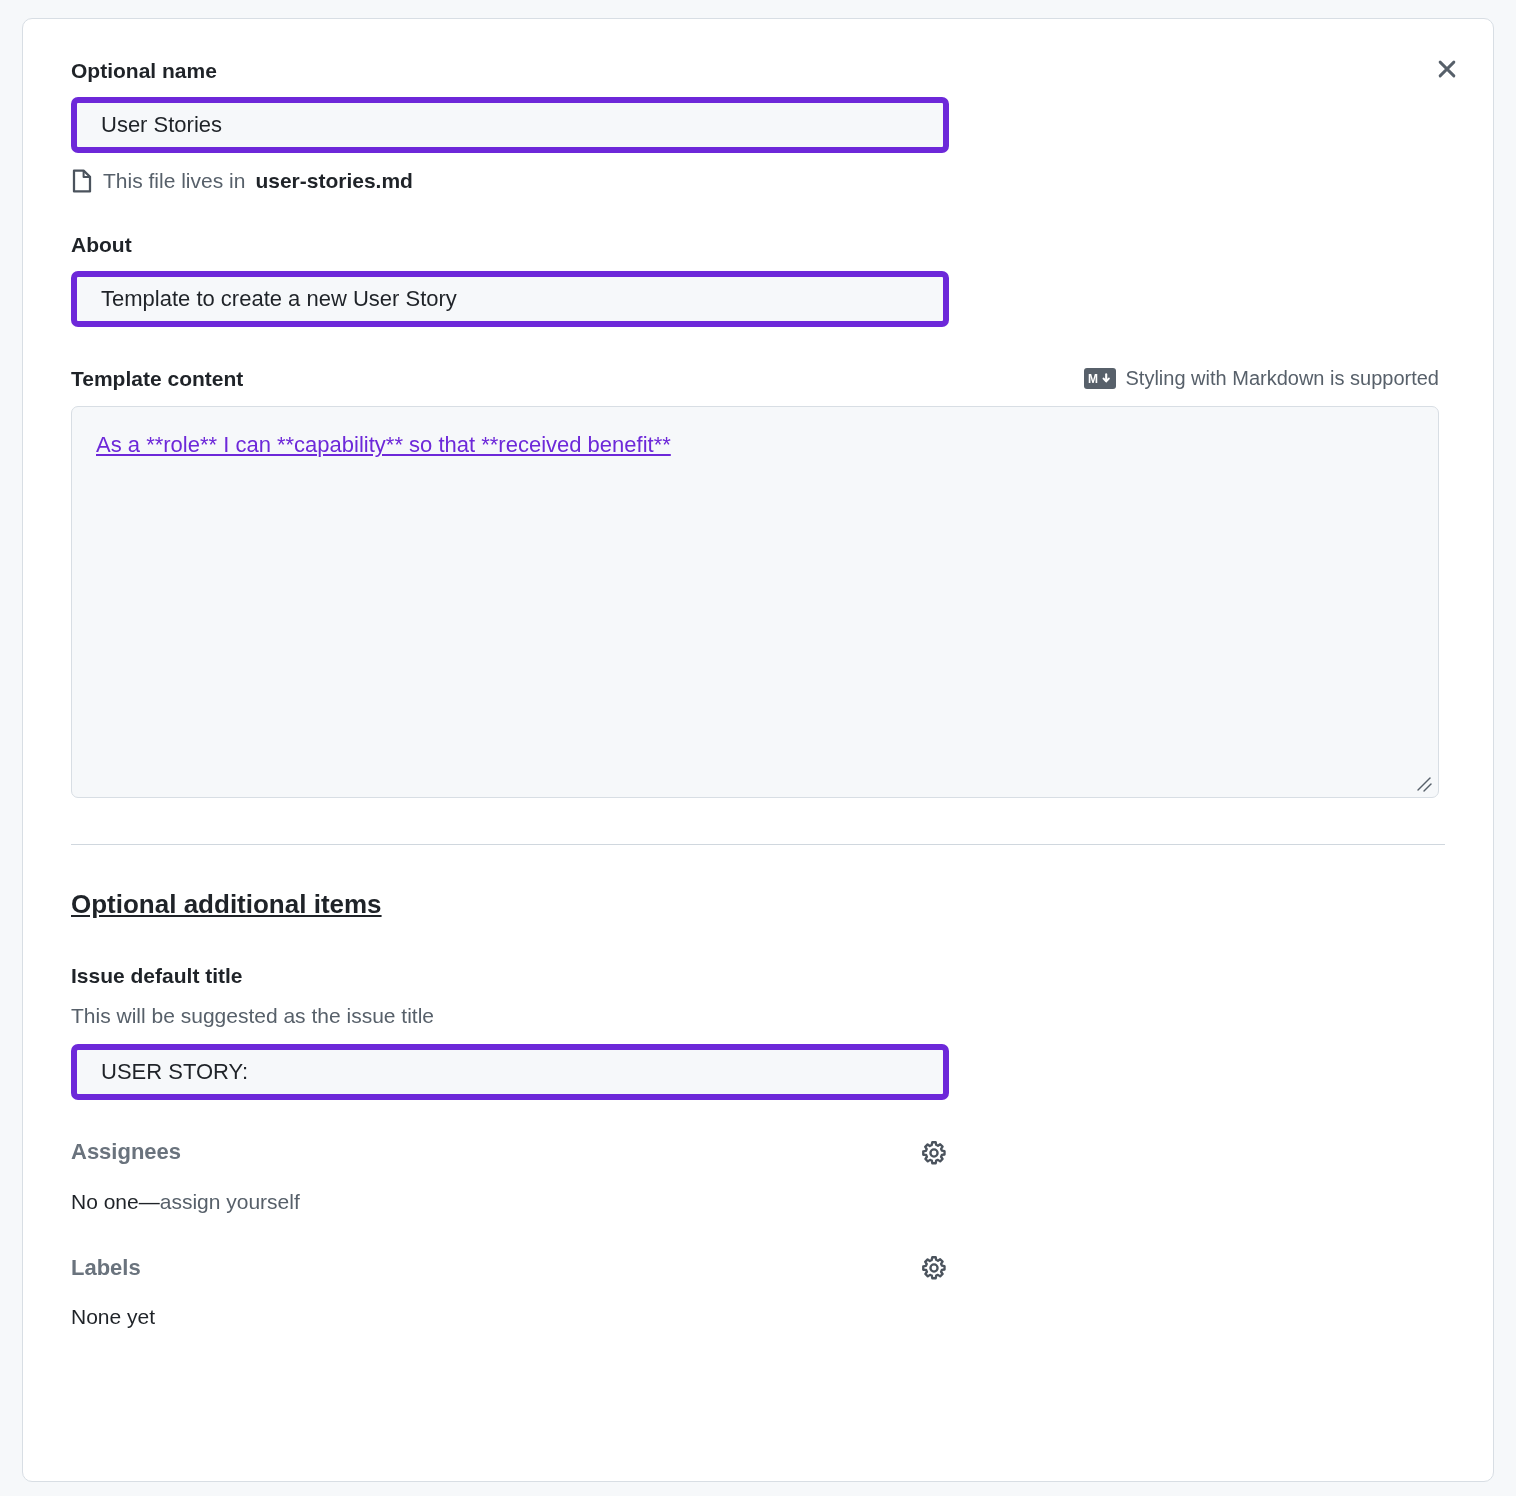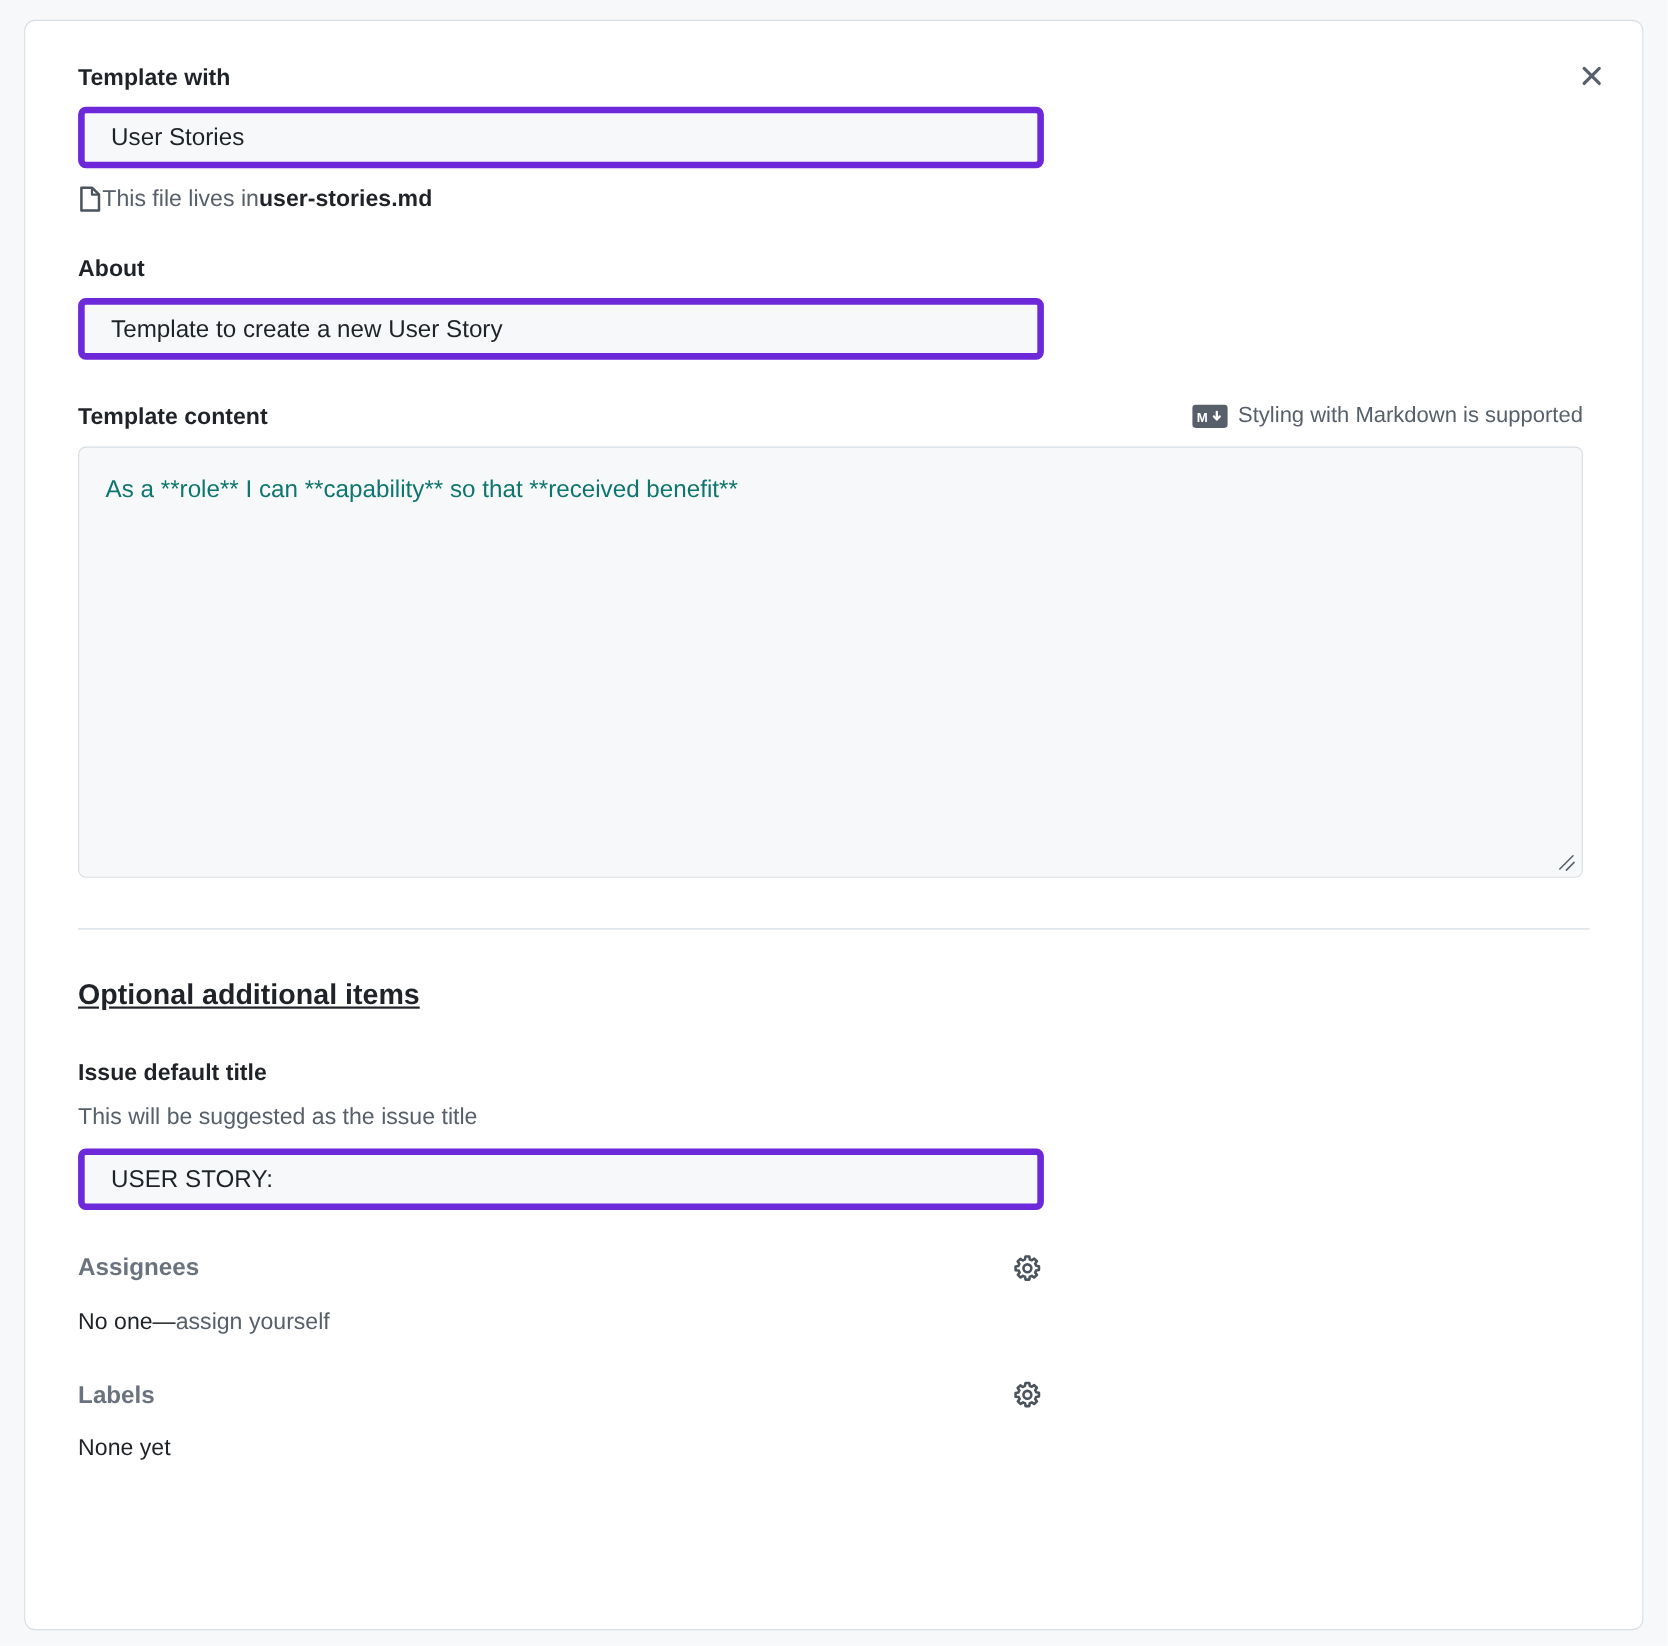--- a/index.html
+++ b/index.html
@@ -68,20 +68,21 @@
     font-family: "Liberation Sans", sans-serif;
     font-size: 22px;
     color: #1f2328;
     padding: 0 24px;
     outline: none;
   }
 
   .file-note {
     display: flex;
     align-items: center;
+    gap: 10px;
     margin-top: 14px;
     font-size: 21px;
     color: #57606a;
     line-height: 1.3;
   }
   .file-note .file-icon { color: #4b535d; display: flex; align-items: center; }
   .file-note strong { color: #1f2328; font-weight: bold; }
 
   .gap-about { height: 36px; }
   .gap-content { height: 38px; }
@@ -115,25 +116,26 @@
   .content-textarea {
     display: block;
     width: 1368px;
     height: 392px;
     background: #f6f8fa;
     border: 1px solid #d8dee4;
     border-radius: 7px;
     font-family: "Liberation Sans", sans-serif;
     font-size: 22px;
     line-height: 1.45;
-    color: #0f766e;
+    color: #6d28d9;
     padding: 22px 24px;
     resize: none;
     outline: none;
     overflow: hidden;
+    text-decoration: underline;
   }
   .resize-grip {
     position: absolute;
     right: 6px;
     bottom: 5px;
     width: 18px;
     height: 18px;
     pointer-events: none;
     color: #57606a;
   }
@@ -213,21 +215,21 @@
 <div class="card">
 
   <button class="close-button" aria-label="Close">
     <svg width="22" height="22" viewBox="0 0 16 16" fill="none">
       <path d="M3 3 L13 13 M13 3 L3 13" stroke="currentColor" stroke-width="2.1" stroke-linecap="round"></path>
     </svg>
   </button>
 
   <div class="section-top">
 
-    <div class="field-label">Template with</div>
+    <div class="field-label">Optional name</div>
     <input class="text-input" type="text" value="User Stories" style="">
 
     <div class="file-note">
       <span class="file-icon">
         <svg width="22" height="24" viewBox="0 0 16 18" fill="none">
           <path d="M2 1.2h7.2L14 5.8v11H2z" stroke="currentColor" stroke-width="1.7" stroke-linejoin="round" fill="none"></path>
           <path d="M9.2 1.4v4.6H13.8" stroke="currentColor" stroke-width="1.5" stroke-linejoin="round" fill="none"></path>
         </svg>
       </span>
       <span>This file lives in </span>

